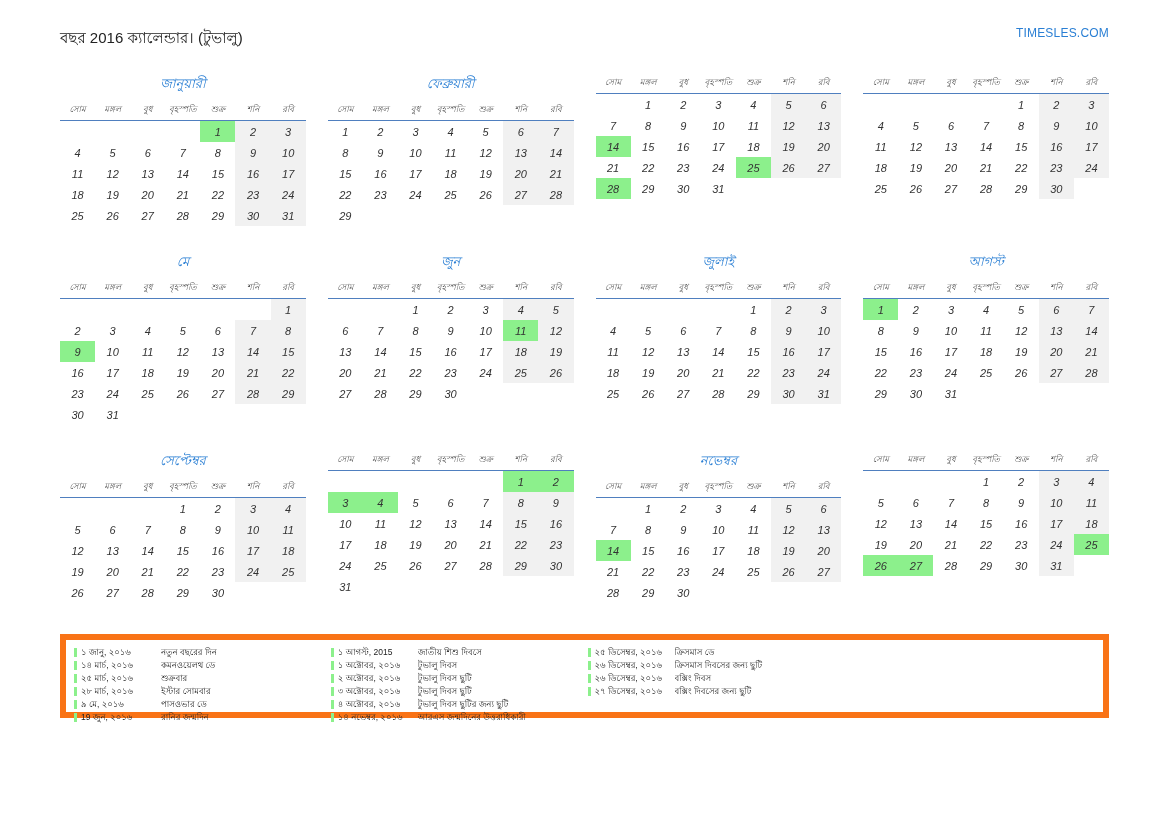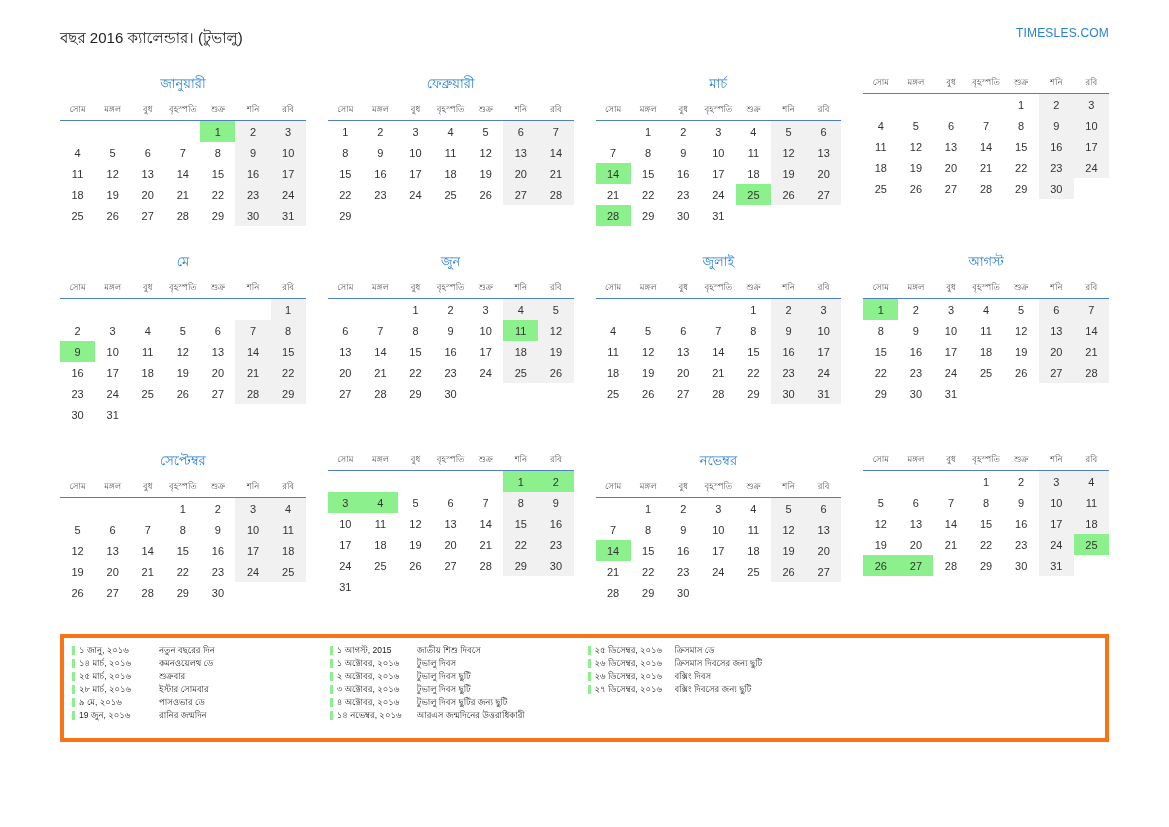--- a/index.html
+++ b/index.html
@@ -28,20 +28,21 @@
   }
   .months-grid{
     margin-top:20px;
     display:grid;
     grid-template-columns:repeat(4, 1fr);
     column-gap:22px;
     row-gap:26px;
   }
   .month{
     width:100%;
+    font-style:italic;
   }
   .month-name{
     text-align:center;
     font-size:13px;
     color:#2a7fd4;
     margin-bottom:6px;
   }
   table.cal{
     width:100%;
     border-collapse:collapse;
@@ -65,22 +66,22 @@
     padding:0;
   }
   td.we{ background:#f1f1f1; }
   td.hl{ background:#8cf08c; }
   td.empty{ background:transparent; }
 
   .legend{
     position:absolute;
     left:60px;right:60px;
     top:630px;
-    height:108px;
-    border:4px solid #f97316;
+    height:84px;
+    border:6px solid #f97316;
     box-sizing:border-box;
     padding:6px 8px;
     display:grid;
     grid-template-columns:repeat(4, 1fr);
     column-gap:6px;
   }
   .legend-col{
     display:flex;flex-direction:column;gap:1px;
   }
   .legend-row{
@@ -236,21 +237,20 @@
               <td class="empty">&nbsp;</td>
               <td class="empty">&nbsp;</td>
               <td class="empty">&nbsp;</td>
               <td class="empty">&nbsp;</td>
               <td class="empty">&nbsp;</td>
             </tr>
           </tbody>
         </table>
       </div>
       <div class="month">
-        <div class="month-name">মার্চ</div>
         <table class="cal">
           <thead>
             <tr>
               <th>সোম</th>
               <th>মঙ্গল</th>
               <th>বুধ</th>
               <th>বৃহস্পতি</th>
               <th>শুক্র</th>
               <th>শনি</th>
               <th>রবি</th>

